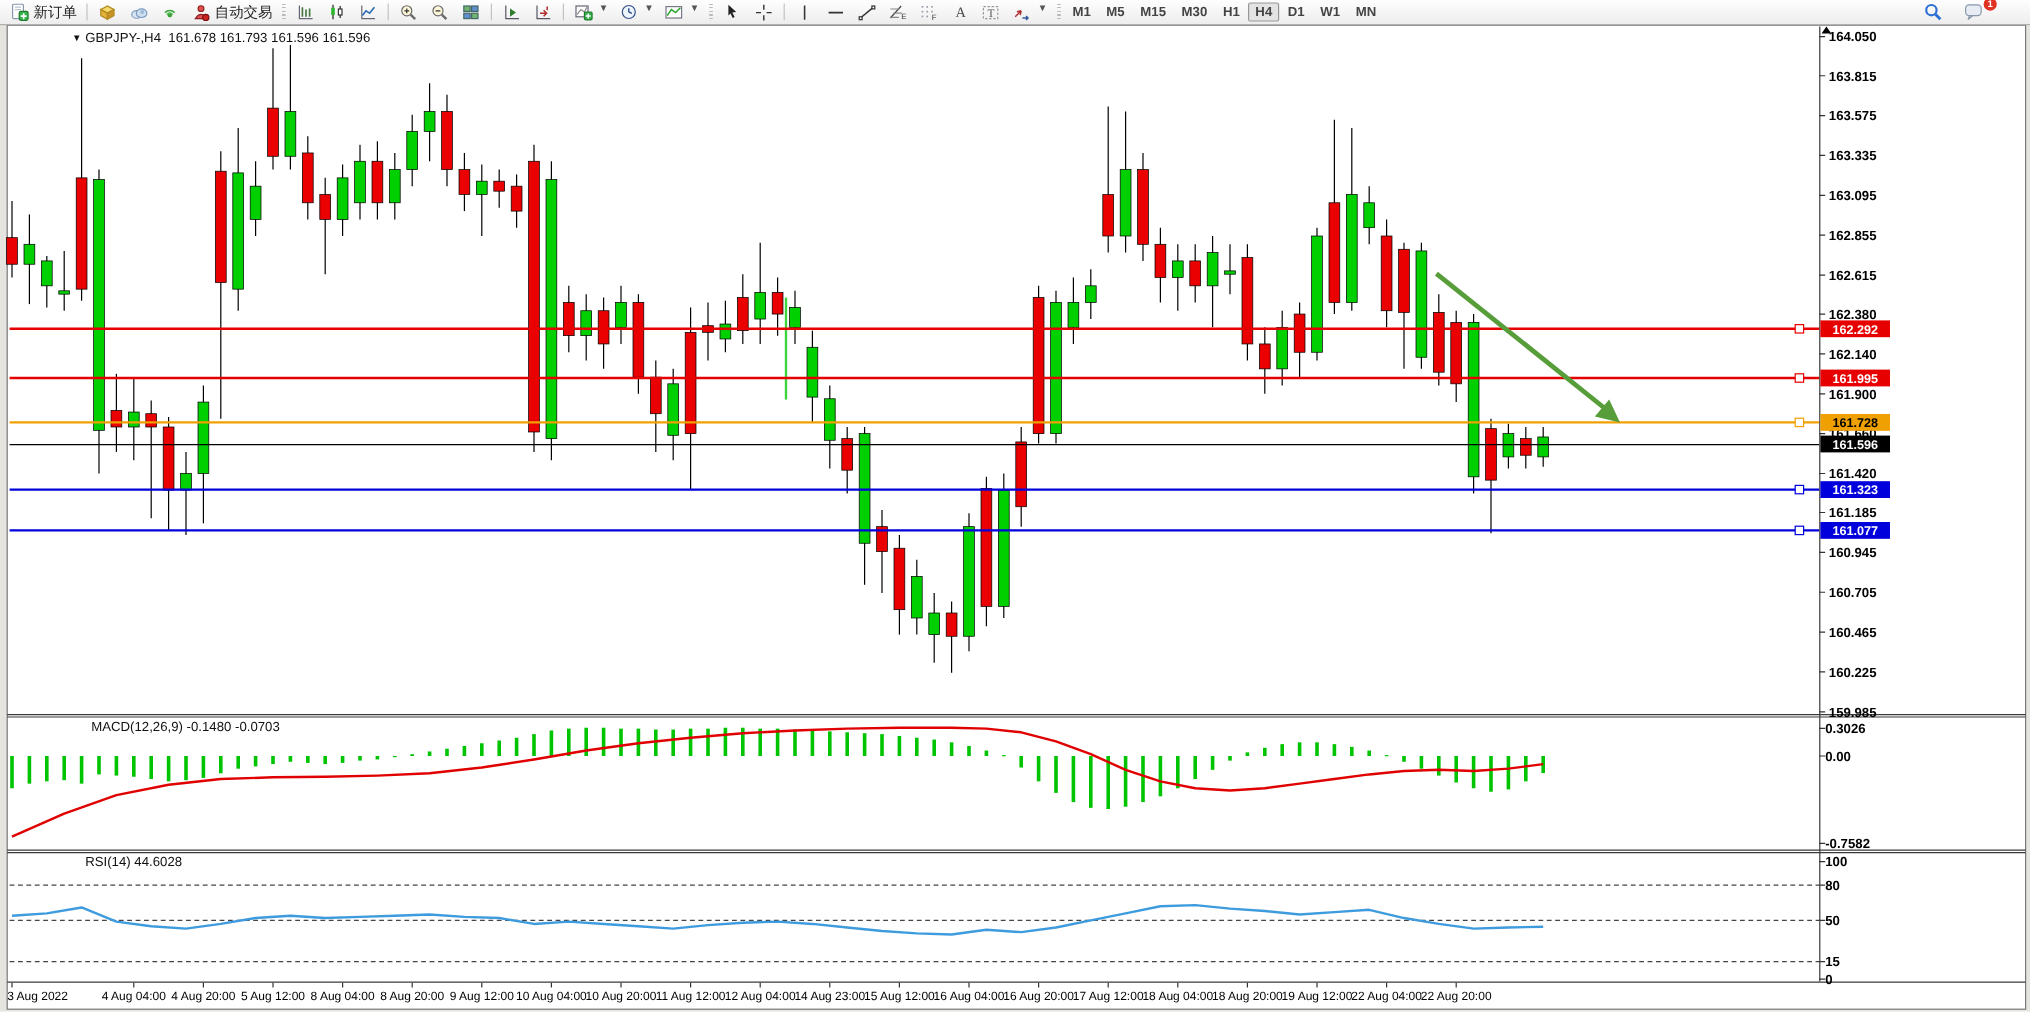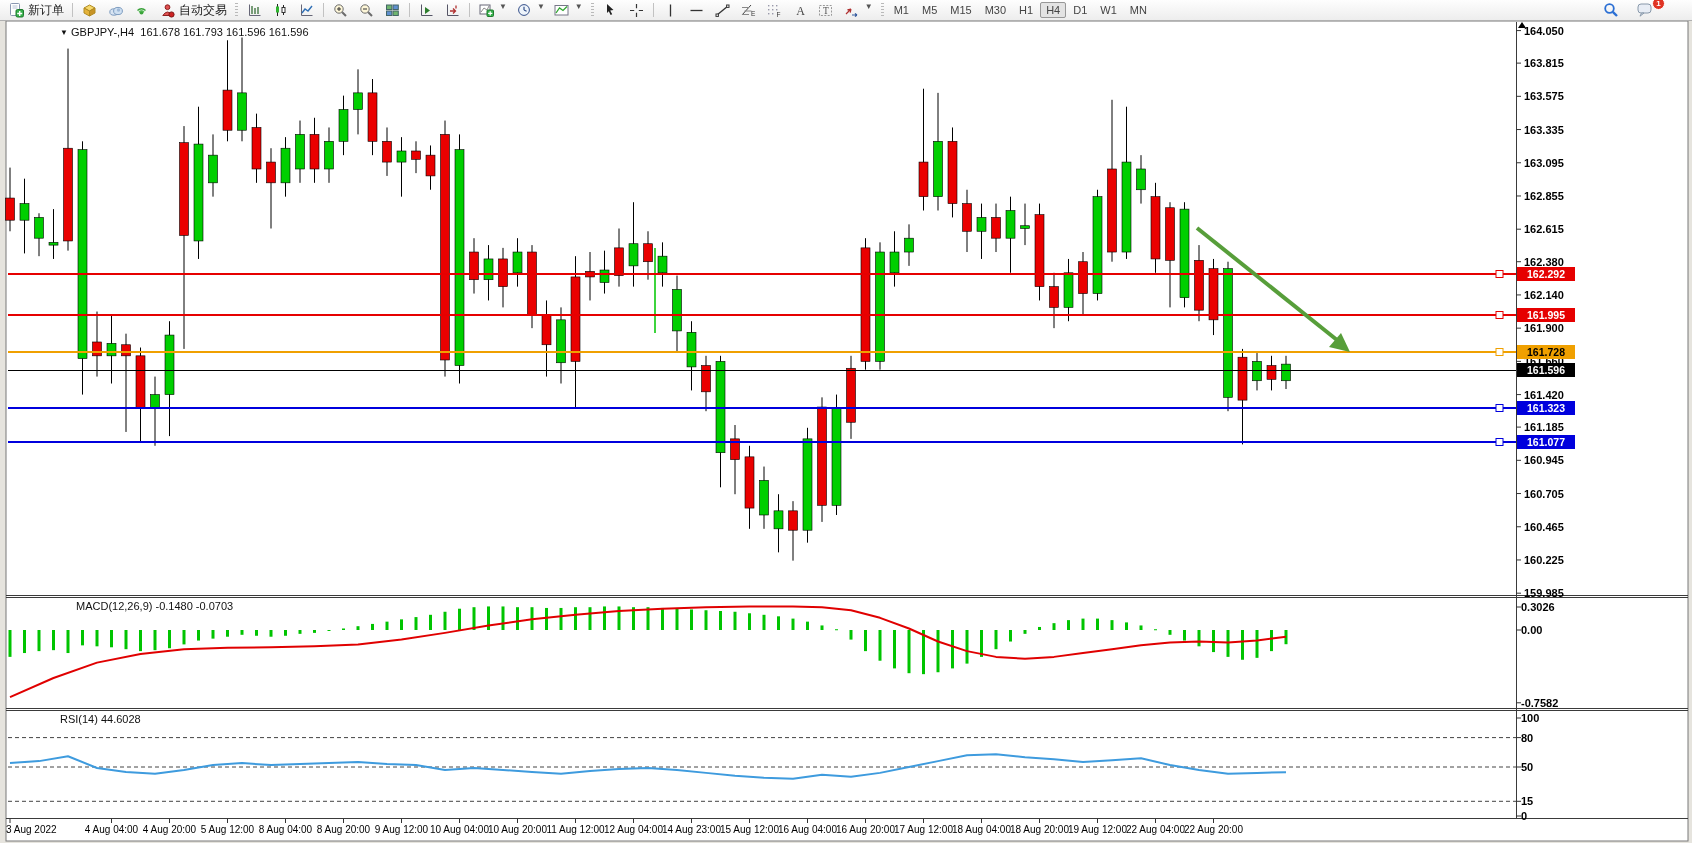--- a/index.html
+++ b/index.html
@@ -9,21 +9,21 @@
   .toolbar{position:absolute;left:0;top:0;right:0;height:20px;
     background:linear-gradient(#fefefe,#ededed);border-bottom:1px solid #b0b0b0;
     display:flex;align-items:center;padding:0 4px;gap:1px;z-index:10;}
   .tb-btn{display:flex;align-items:flex-start;gap:3px;padding:1px 4px;height:16px;
     font-size:12px;color:#222;white-space:nowrap;cursor:default;}
   .tb-ico{display:flex;align-items:center;justify-content:center;width:17px;height:16px;}
   .sep{width:1px;height:14px;background:#c2c2c2;margin:0 3px;}
   .grip{width:3px;height:14px;margin:0 3px;
     background:repeating-linear-gradient(to bottom,#b9b9b9 0 1px,transparent 1px 3px);}
   .caret{font-size:8px;color:#555;margin-left:1px;}
-  .tf{padding:1px 6px;font-size:11px;font-weight:normal;color:#444;height:14px;line-height:14px;}
+  .tf{padding:1px 6px;font-size:11px;font-weight:bold;color:#444;height:14px;line-height:14px;}
   .tf.active{background:#e3e3e3;border:1px solid #979797;border-radius:2px;padding:0 5px;}
   .tb-right{margin-left:auto;display:flex;align-items:center;gap:10px;padding-right:30px;}
   .badge{position:absolute;top:-4px;right:-7px;width:11px;height:11px;border-radius:50%;
     background:#e03323;border:1px solid #fff;color:#fff;font-size:8px;font-weight:bold;
     text-align:center;line-height:11px;}
   .chat-wrap{position:relative;}
   
   .ov{position:absolute;font-size:11px;color:#111;z-index:5;white-space:nowrap;margin-left:48px;}
   #chart-svg{position:absolute;left:0;top:0;z-index:1;}
 </style>
@@ -725,13 +725,13 @@
       <text x="1213.5" y="833" text-anchor="middle">22 Aug 20:00</text>
     </g>
   </svg>
 
 <div class="ov" style="left:12px;top:26px;">
   <span style="font-size:8px;vertical-align:1px;">▼</span>
   <span>GBPJPY-,H4</span>&nbsp;
   <span>161.678 161.793 161.596 161.596</span>
 </div>
 <div class="ov" style="left:12px;top:600px;padding-left:16px;">MACD(12,26,9) -0.1480 -0.0703</div>
-<div class="ov" style="left:12px;top:713px;">RSI(14) 44.6028</div>
+<div class="ov" style="left:23px;top:713px;">RSI(14) 44.6028</div>
 
 </body></html>

